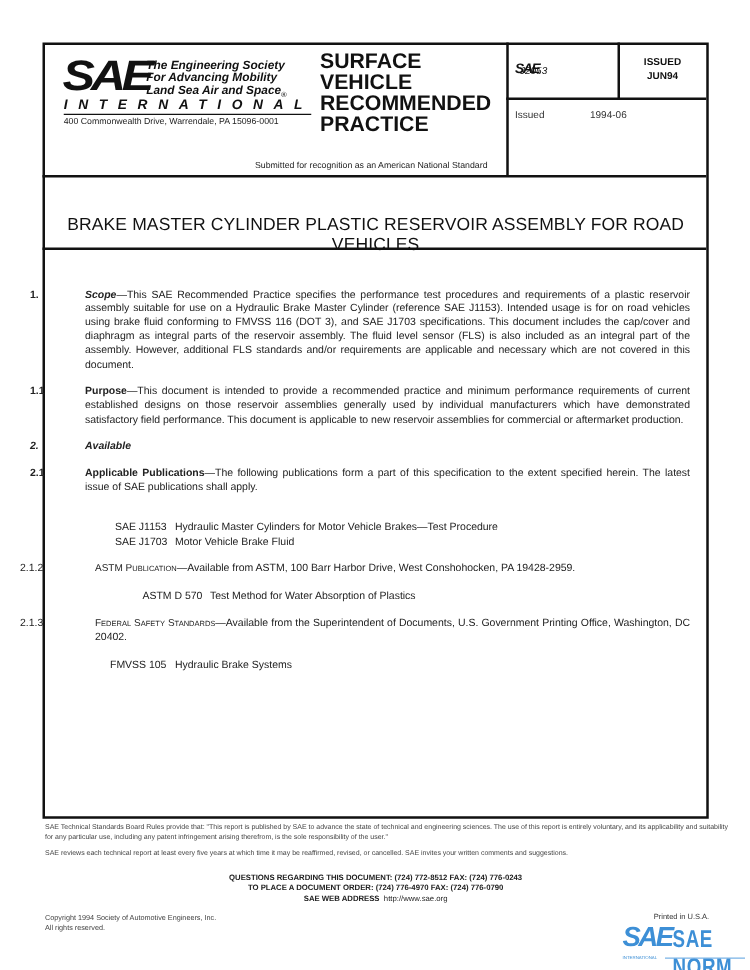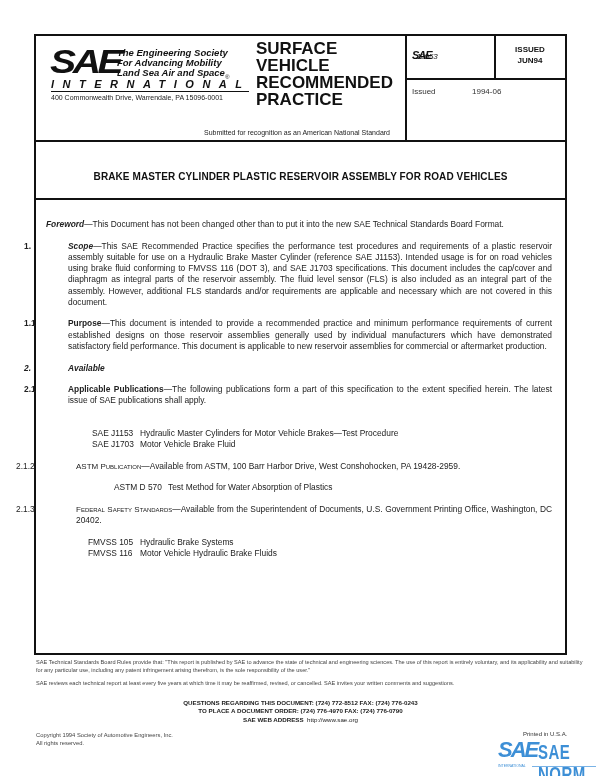--- a/index.html
+++ b/index.html
@@ -22,21 +22,21 @@
   .doctype { left: 256px; top: 40px; font-weight: bold; font-size: 17px; line-height: 17px; }
   .submitted { left: 36px; width: 370px; top: 129px; text-align: right; padding-right: 16px; box-sizing: border-box;
                font-size: 7px; color: #222; }
 
   .sae-small { left: 412px; top: 49px; font-weight: 900; font-style: italic; font-size: 11px; letter-spacing: -1px; }
   .docnum { left: 416px; top: 52px; font-size: 8px; font-style: italic; }
   .issued-hd { left: 497px; width: 66px; top: 44px; text-align: center; font-weight: bold; font-size: 8px; line-height: 11px; }
   .issued-lbl { left: 412px; top: 87px; font-size: 8px; color: #333; }
   .issued-val { left: 472px; top: 87px; font-size: 8px; color: #333; }
 
-  .title { left: 36px; width: 529px; top: 171px; text-align: center; font-weight: bold; font-size: 10px; letter-spacing: 0.1px; }
+  .title { left: 36px; width: 529px; top: 171px; text-align: center; font-weight: normal; font-size: 14px; letter-spacing: 0.1px; }
 
   .body { left: 46px; width: 506px; top: 219px; font-size: 8.4px; line-height: 11.2px; color: #222; }
   .p { margin: 0; text-align: justify; }
   .gap { height: 10.5px; }
   .num { display: inline-block; width: 22px; font-weight: bold; }
   .num.plain { font-weight: normal; width: 30px; }
   .indent { padding-left: 22px; text-indent: -22px; }
   .indent30 { padding-left: 30px; text-indent: -30px; }
   .b { font-weight: bold; }
   .bi { font-weight: bold; font-style: italic; }
@@ -92,42 +92,40 @@
 <div class="abs issued-hd">
   <div>ISSUED</div>
   <div>JUN94</div>
 </div>
 <div class="abs issued-lbl">Issued</div>
 <div class="abs issued-val">1994-06</div>
 
 <div class="abs title">BRAKE MASTER CYLINDER PLASTIC RESERVOIR ASSEMBLY FOR ROAD VEHICLES</div>
 
 <div class="abs body">
-  <p class="p indent" style="padding-left:8px; text-indent:-8px;"><span class="bi">Foreword</span><span>—This Document has not been changed other than to put it into the new SAE Technical Standards Board Format.</span></p>
   <div class="gap"></div>
   <p class="p indent"><span class="num">1.</span><span class="bi">Scope</span><span>—This SAE Recommended Practice specifies the performance test procedures and requirements of a plastic reservoir assembly suitable for use on a Hydraulic Brake Master Cylinder (reference SAE J1153). Intended usage is for on road vehicles using brake fluid conforming to FMVSS 116 (DOT 3), and SAE J1703 specifications.  This document includes the cap/cover and diaphragm as integral parts of the reservoir assembly.  The fluid level sensor (FLS) is also included as an integral part of the assembly.  However, additional FLS standards and/or requirements are applicable and necessary which are not covered in this document.</span></p>
   <div class="gap"></div>
   <p class="p indent"><span class="num">1.1</span><span class="b">Purpose</span><span>—This document is intended to provide a recommended practice and minimum performance requirements of current established designs on those reservoir assemblies generally used by individual manufacturers which have demonstrated satisfactory field performance.  This document is applicable to new reservoir assemblies for commercial or aftermarket production.</span></p>
   <div class="gap"></div>
   <p class="p indent"><span class="num" style="font-style:italic;">2.</span><span class="bi">Available</span></p>
   <div class="gap"></div>
   <p class="p indent"><span class="num">2.1</span><span class="b">Applicable Publications</span><span>—The following publications form a part of this specification to the extent specified herein.  The latest issue of SAE publications shall apply.</span></p>
   <div class="gap"></div>
   <div class="gap"></div>
   <div class="ref"><span class="code">SAE J1153</span><span>Hydraulic Master Cylinders for Motor Vehicle Brakes—Test Procedure</span></div>
   <div class="ref"><span class="code">SAE J1703</span><span>Motor Vehicle Brake Fluid</span></div>
   <div class="gap"></div>
   <p class="p indent30"><span class="num plain">2.1.2</span><span class="sc">ASTM Publication</span><span>—Available from ASTM, 100 Barr Harbor Drive, West Conshohocken, PA 19428-2959.</span></p>
   <div class="gap"></div>
   <div class="ref-astm"><span class="code">ASTM D 570</span><span>Test Method for Water Absorption of Plastics</span></div>
   <div class="gap"></div>
   <p class="p indent30"><span class="num plain">2.1.3</span><span class="sc">Federal Safety Standards</span><span>—Available from the Superintendent of Documents, U.S. Government Printing Office, Washington, DC 20402.</span></p>
   <div class="gap"></div>
   <div class="ref-fmvss"><span class="code">FMVSS 105</span><span>Hydraulic Brake Systems</span></div>
-  <div class="ref-fmvss"><span class="code">FMVSS 116</span><span>Motor Vehicle Hydraulic Brake Fluids</span></div>
 </div>
 
 <div class="abs disclaimer">
   <div>SAE Technical Standards Board Rules provide that: "This report is published by SAE to advance the state of technical and engineering sciences. The use of this report is entirely voluntary, and its applicability and suitability for any particular use, including any patent infringement arising therefrom, is the sole responsibility of the user."</div>
   <div style="height:5px;"></div>
   <div>SAE reviews each technical report at least every five years at which time it may be reaffirmed, revised, or cancelled. SAE invites your written comments and suggestions.</div>
 </div>
 <div class="abs contact">
   <div>QUESTIONS REGARDING THIS DOCUMENT: (724) 772-8512 FAX: (724) 776-0243</div>
   <div>TO PLACE A DOCUMENT ORDER: (724) 776-4970 FAX: (724) 776-0790</div>

